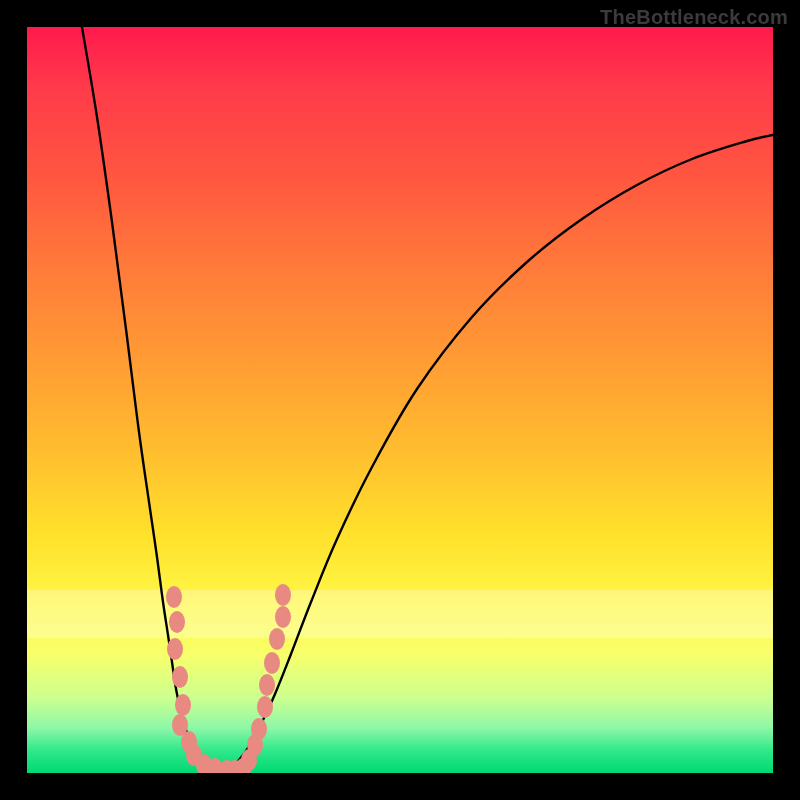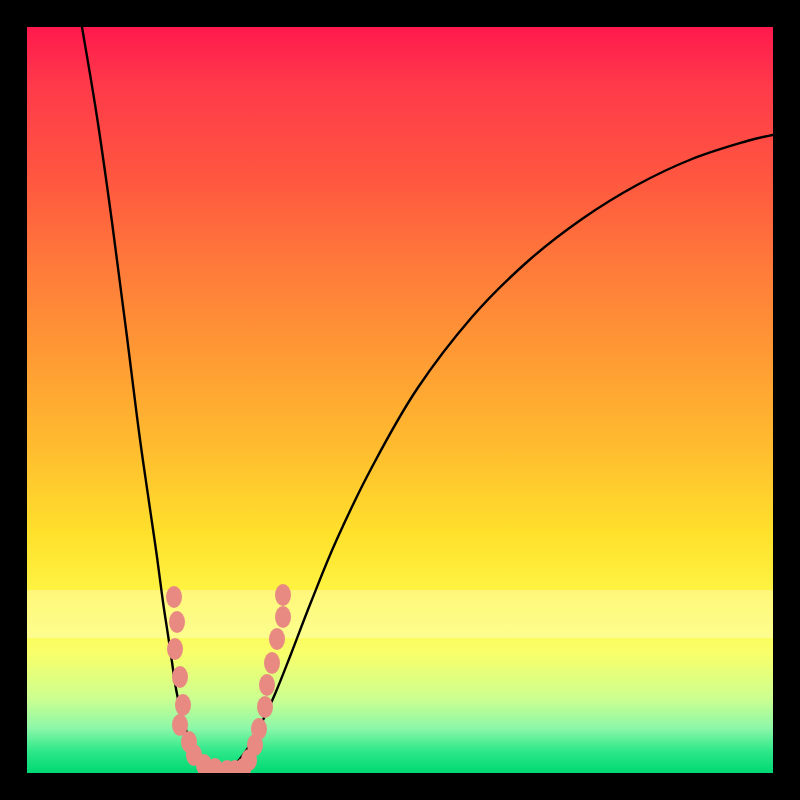--- a/index.html
+++ b/index.html
@@ -101,13 +101,14 @@
           <ellipse cx="232" cy="702" rx="8" ry="11" fill="#e88a82" stroke="#c46a62" stroke-width="0"></ellipse>
           <ellipse cx="238" cy="680" rx="8" ry="11" fill="#e88a82" stroke="#c46a62" stroke-width="0"></ellipse>
           <ellipse cx="240" cy="658" rx="8" ry="11" fill="#e88a82" stroke="#c46a62" stroke-width="0"></ellipse>
           <ellipse cx="245" cy="636" rx="8" ry="11" fill="#e88a82" stroke="#c46a62" stroke-width="0"></ellipse>
           <ellipse cx="250" cy="612" rx="8" ry="11" fill="#e88a82" stroke="#c46a62" stroke-width="0"></ellipse>
           <ellipse cx="256" cy="590" rx="8" ry="11" fill="#e88a82" stroke="#c46a62" stroke-width="0"></ellipse>
           <ellipse cx="256" cy="568" rx="8" ry="11" fill="#e88a82" stroke="#c46a62" stroke-width="0"></ellipse>
         </g>
     </svg>
   </div>
+  <div class="watermark">TheBottleneck.com</div>
 </div>
 
 </body></html>

